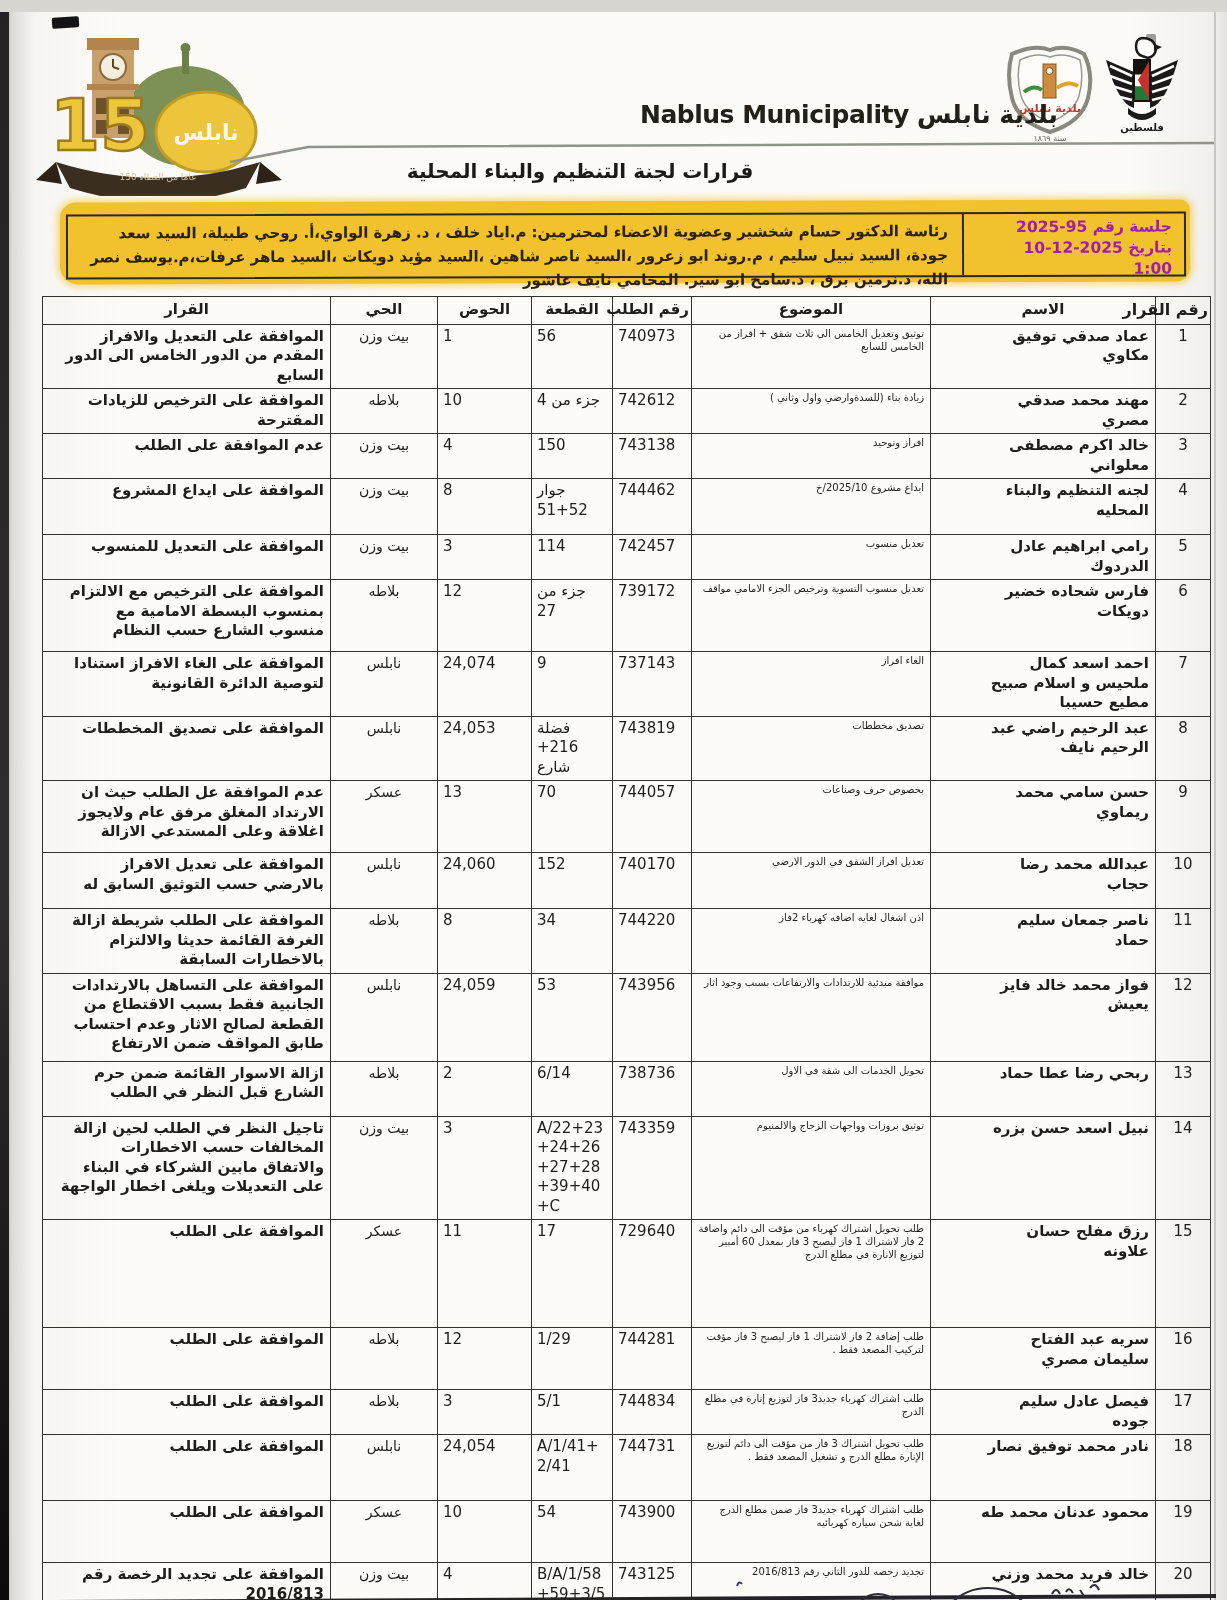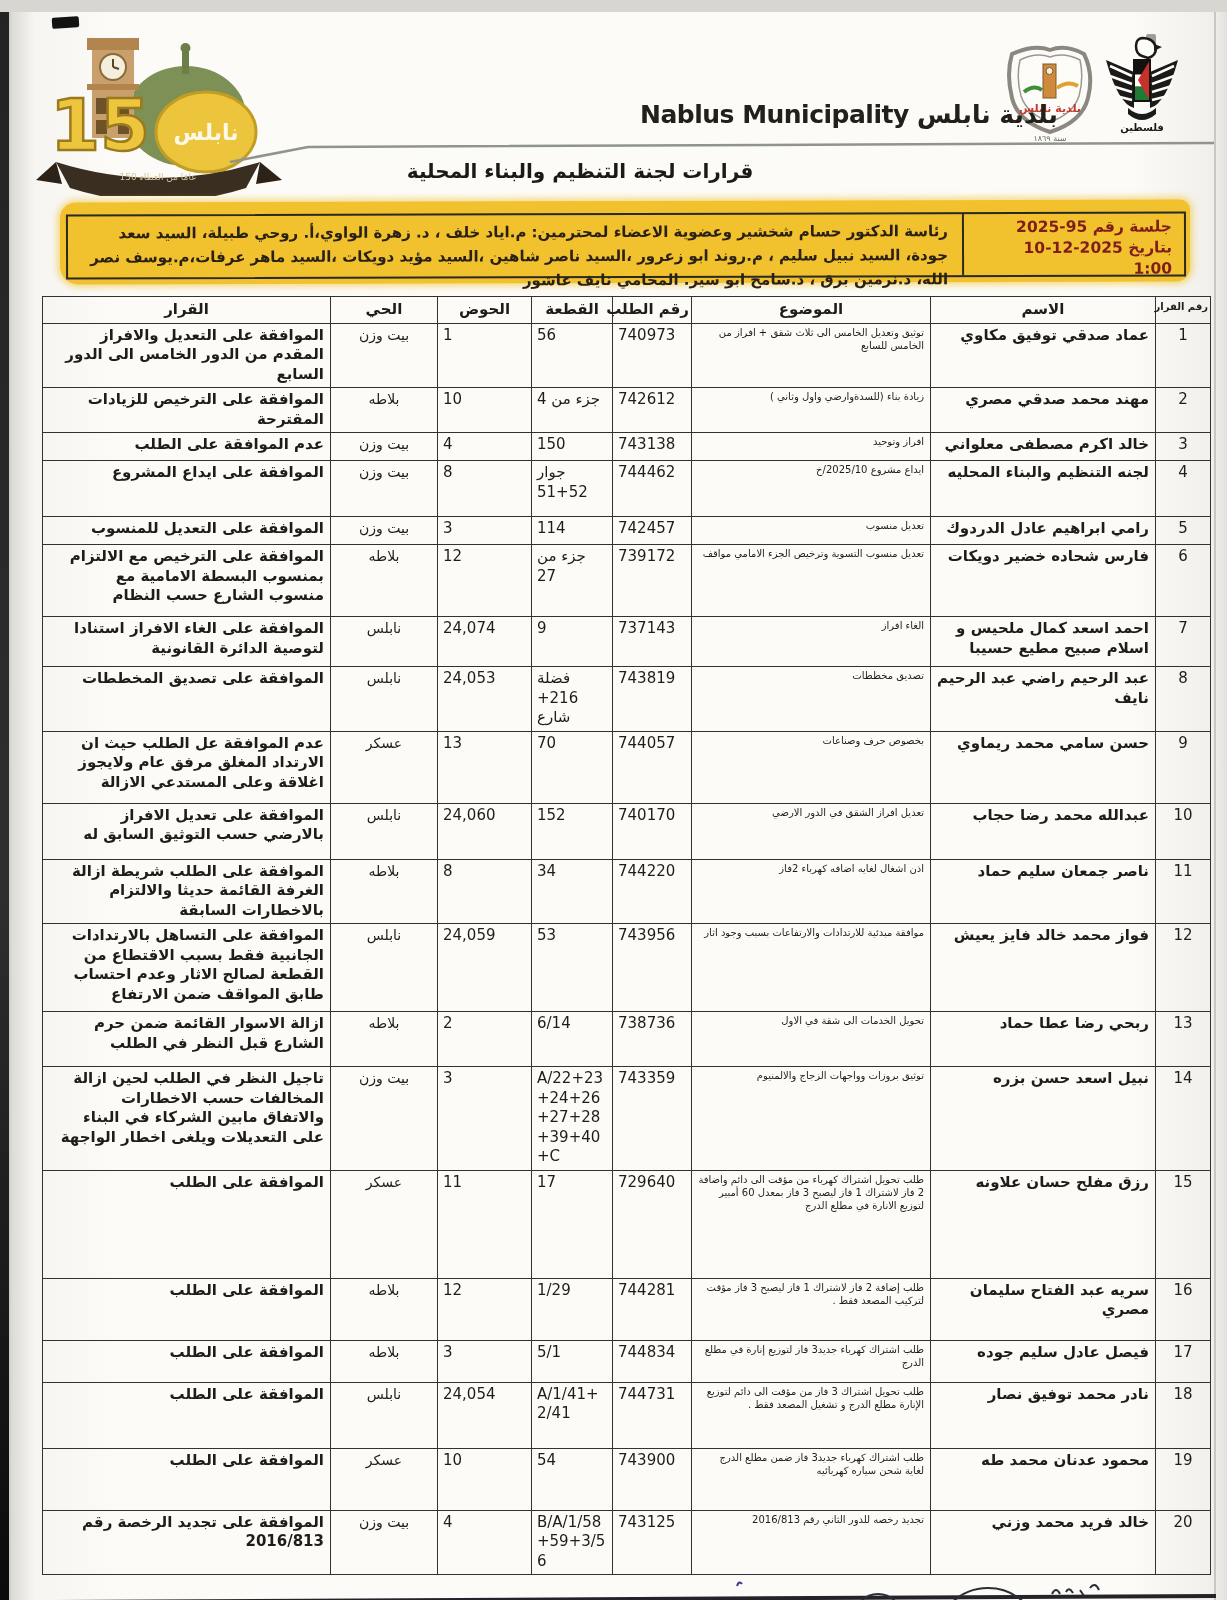--- a/index.html
+++ b/index.html
@@ -22,33 +22,33 @@
   .hdr-rule{position:absolute;left:228px;top:126px;}
   .doc-title{position:absolute;left:0px;top:147px;width:1160px;text-align:center;
         font-weight:bold;font-size:20px;color:#1c1a16;}
 
   
   .session-wrap{position:absolute;left:60px;top:189px;width:1130px;height:82px;
         background:#f1c12e;border-radius:16px 10px 14px 18px;box-shadow:0 0 6px 3px rgba(241,193,46,.55);transform:rotate(-.15deg);}
   .session-inner{position:absolute;left:6px;right:4px;top:12px;bottom:5px;border:2px solid #2b2923;
         direction:rtl;display:flex;}
   .session-meta{width:222px;border-left:2px solid #2b2923;padding:3px 12px 2px 6px;
-        font-weight:bold;font-size:15.5px;line-height:1.35;color:#7f1d1d;text-align:right;}
+        font-weight:bold;font-size:15.5px;line-height:1.35;color:#a21caf;text-align:right;}
   .session-members{flex:1;padding:5px 14px 4px 10px;font-weight:bold;font-size:15px;
         line-height:1.6;color:#2a2114;text-align:right;}
 
   
   table.decisions{position:absolute;left:42px;top:284px;width:1168px;border-collapse:collapse;
         table-layout:fixed;direction:rtl;background:transparent;}
   .decisions th,.decisions td{border:1.6px solid #35322c;vertical-align:top;padding:2px 6px 3px;
         font-size:15px;line-height:1.3;color:#1f1d19;overflow-wrap:break-word;word-break:break-word;}
   .decisions th{font-weight:bold;padding:3px 2px;font-size:15px;white-space:nowrap;height:26px;}
-  th.h-no{font-size:10px;}
+  th.h-no{font-size:16px;}
   td.c-no{text-align:center;font-size:15px;}
-  td.c-name{font-weight:bold;}
+  td.c-name{font-weight:bold;padding-left:48px;}
   td.c-subject{font-size:10px;}
   td.c-req,td.c-parcel,td.c-basin{text-align:left;padding-left:5px;}
   td.c-hood{text-align:center;font-size:14px;}
   td.c-decision{font-weight:bold;padding-left:16px;}
   
   .decisions tbody tr:nth-child(1) td{height:48px}
   .decisions tbody tr:nth-child(2) td{height:42px}
   .decisions tbody tr:nth-child(3) td{height:28px}
   .decisions tbody tr:nth-child(4) td{height:56px}
   .decisions tbody tr:nth-child(5) td{height:28px}

